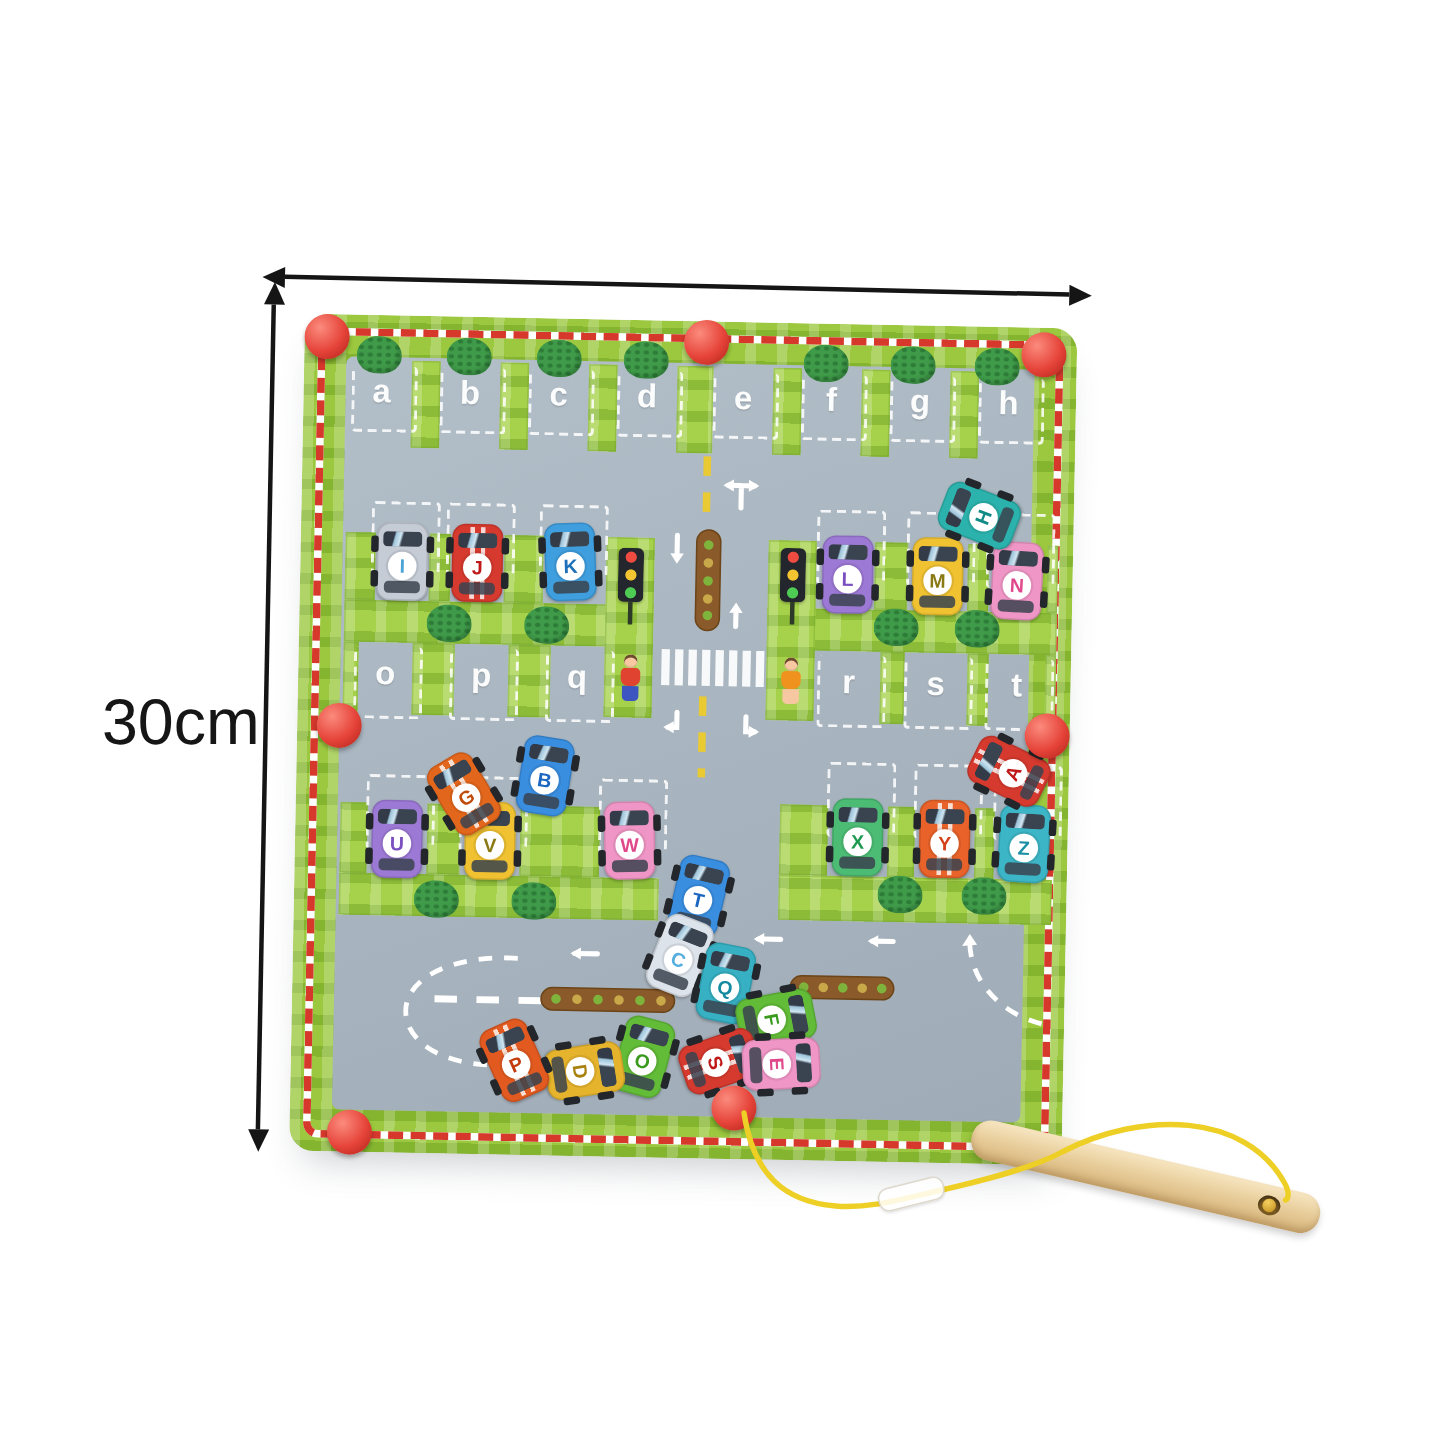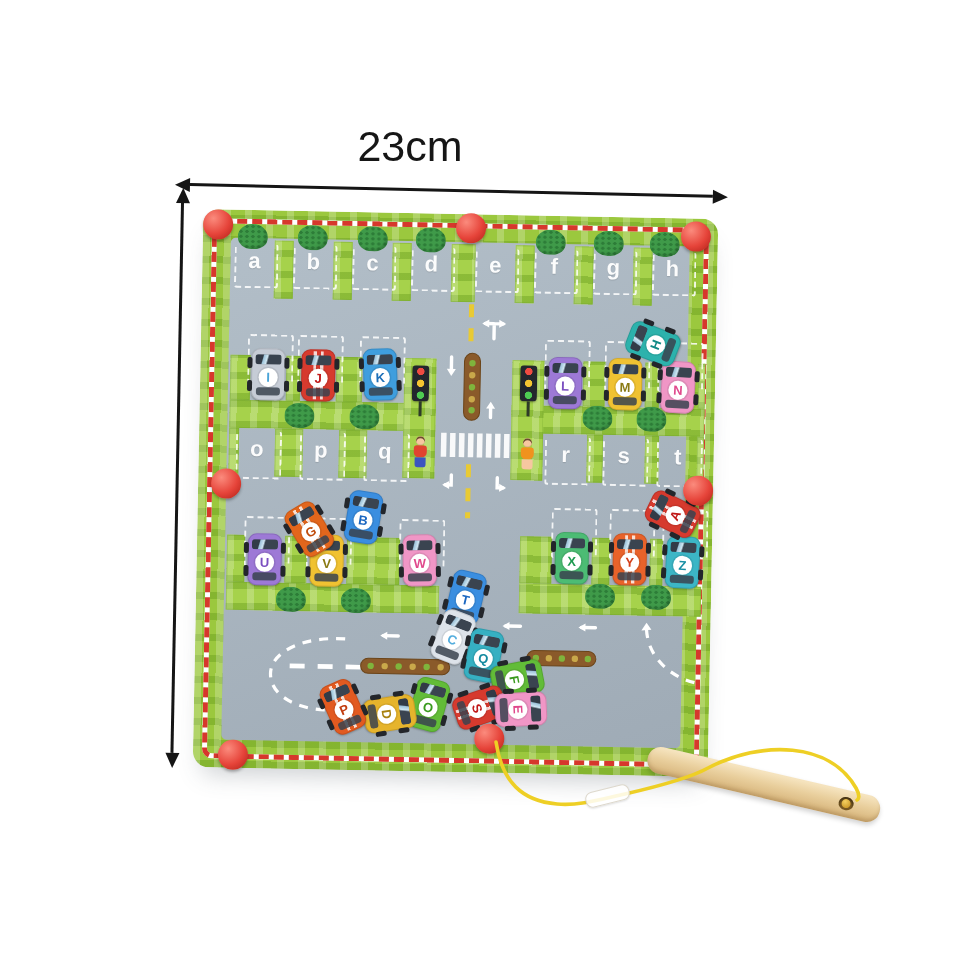--- a/index.html
+++ b/index.html
@@ -90,25 +90,25 @@
   .string-svg{position:absolute;left:0;top:0;pointer-events:none;}
   .sleeve{position:absolute;left:585px;top:788px;width:43px;height:14px;border-radius:7px;
        background:rgba(255,255,255,.85);border:1px solid #ddd8cc;transform:rotate(-14deg);
        box-shadow:0 1px 2px rgba(0,0,0,.12);}
 </style>
 </head>
 <body>
 
 <div class="stage">
 
-  <div class="dim-label" style="left:350px;top:122px;width:120px;">23cm</div>
   <div class="harrow">
     <i class="ah al"></i>
     <i class="ah ar"></i>
   </div>
+  <div class="dim-label" style="left:58px;top:458px;width:125px;">30cm</div>
   <div class="varrow">
     <i class="ah au"></i>
     <i class="ah ad"></i>
   </div>
 
   <div class="board plaid">
     <div class="field"></div>
     <div class="stripe-white"></div>
     <div class="stripe-red"></div>
     <div id="content">

